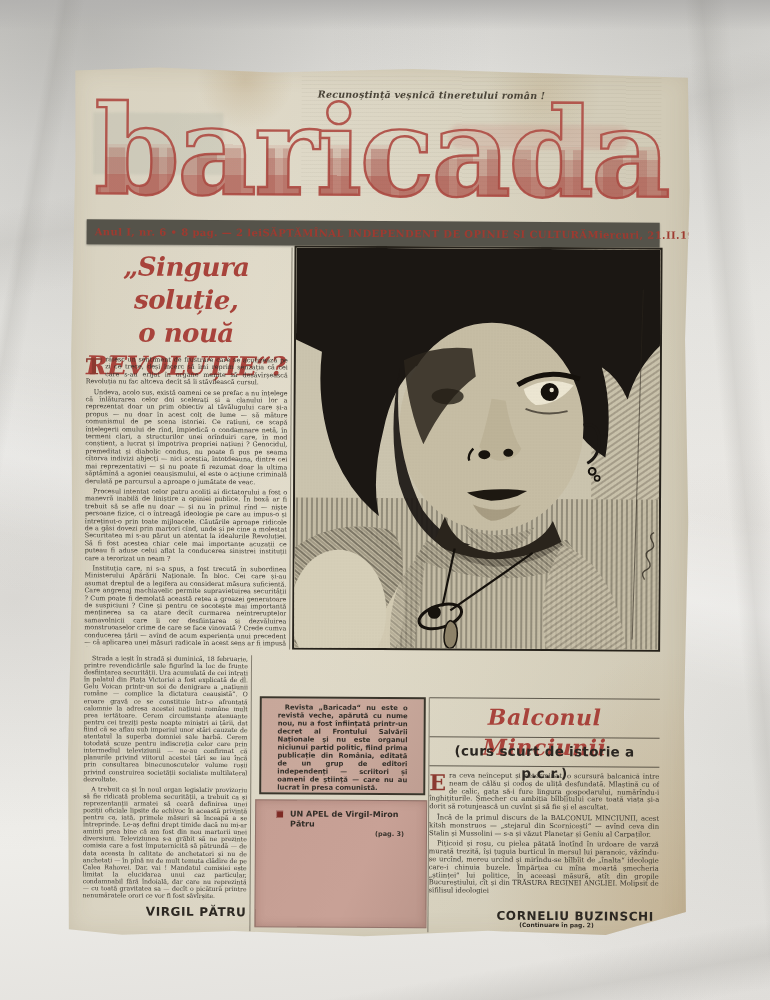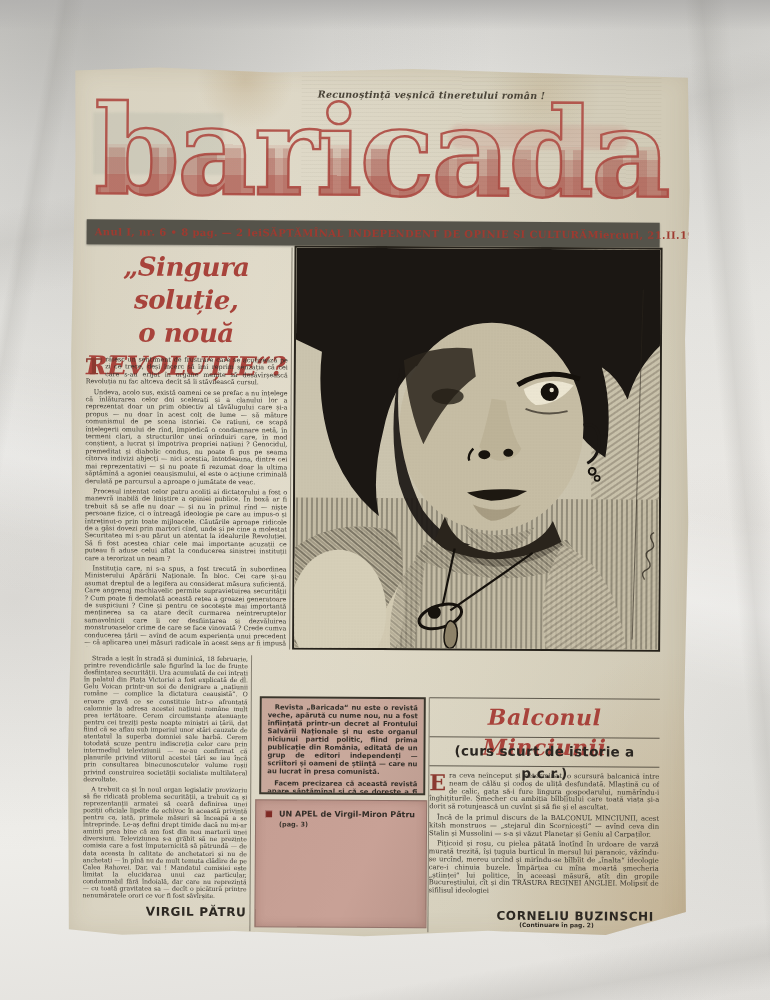--- a/index.html
+++ b/index.html
@@ -68,28 +68,28 @@
   .bodycol p{margin:0 0 3px;text-indent:8px;}
   .bodycol p.dc{text-indent:0;}
   .bodycol p.dc::first-letter{float:left;font:bold 22px/18px "DejaVu Serif", serif;color:#8c3a30;margin:1px 3px 0 0;}
   .byline{position:absolute;font:bold 12px "DejaVu Sans", sans-serif;color:#2c2822;letter-spacing:.6px;}
   
   .artwork{position:absolute;left:224px;top:178px;width:368px;height:404px;border:2px solid #26221b;box-sizing:border-box;background:#cbc4ae;}
   .artwork svg{display:block;width:100%;height:100%;}
   
   .notice{position:absolute;left:192px;top:629px;width:166px;height:98px;border:2px solid #3a352b;box-sizing:border-box;
     background:linear-gradient(120deg,#c7a79a,#c9a99c 55%,#bf9e92);padding:5px 6px;overflow:hidden;}
-  .notice p{margin:0 0 4px;font:bold 6.8px/8px "DejaVu Sans", sans-serif;color:#33302a;text-align:justify;text-indent:7px;}
+  .notice p{margin:0 10px 4px;font:bold 6.8px/8px "DejaVu Sans", sans-serif;color:#33302a;text-align:justify;text-indent:7px;}
   
   .toc{position:absolute;left:188px;top:732px;width:172px;height:128px;box-sizing:border-box;
     background:linear-gradient(115deg,#c59e93,#c8a196 60%,#bb968b);border:1px solid rgba(70,50,45,.4);
     padding:9px 9px 4px;overflow:hidden;box-shadow:inset 0 0 10px rgba(90,50,45,.25);}
-  .toc-item{position:relative;margin:0 0 4px;padding-left:14px;font:bold 8px/9.5px "DejaVu Sans", sans-serif;color:#322d27;}
+  .toc-item{position:relative;margin:0 11px 4px;padding-left:14px;font:bold 8px/9.5px "DejaVu Sans", sans-serif;color:#322d27;}
   .toc-sq{position:absolute;left:0;top:1px;width:7px;height:7px;background:#7e2a24;box-shadow:inset 1px 1px 0 rgba(255,255,255,.35);}
-  .toc-page{text-align:left;font:bold 6.5px "DejaVu Sans", sans-serif;color:#3a342d;margin:1px 2px 2px 0;}
+  .toc-page{text-align:right;font:bold 6.5px "DejaVu Sans", sans-serif;color:#3a342d;margin:1px 2px 2px 0;}
   
   .rc-title{position:absolute;left:362px;top:633px;width:230px;text-align:center;color:#a8433b;
     font:bold italic 22px/30px "DejaVu Serif", serif;letter-spacing:.5px;}
   .rc-sub{position:absolute;left:362px;top:671px;width:230px;text-align:center;color:#2b2722;
     font:bold 13.5px/22px "DejaVu Sans", sans-serif;letter-spacing:.3px;}
   .rc-byline{left:430px;top:840px;width:162px;text-align:left;}
   .rc-cont{position:absolute;left:430px;top:852px;width:120px;text-align:center;
     font:bold 6px "DejaVu Sans", sans-serif;color:#2c2822;}
   .sig{position:absolute;right:4px;bottom:30px;opacity:.75;}
 </style>

